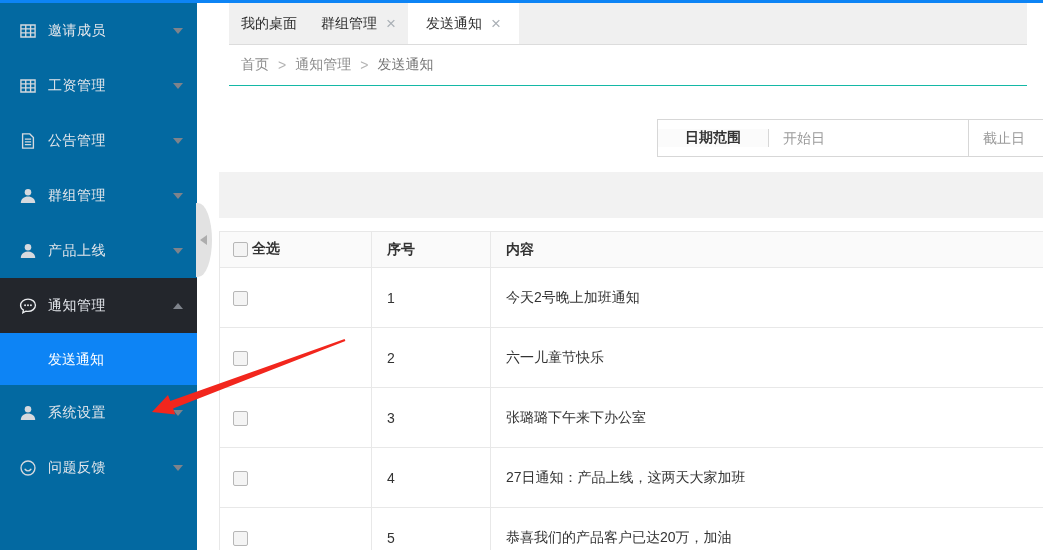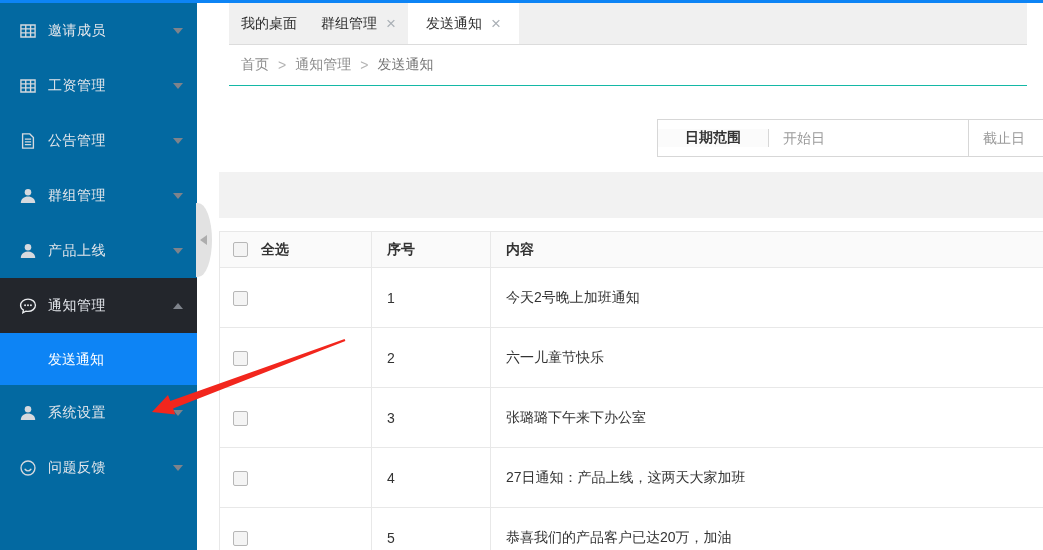--- a/index.html
+++ b/index.html
@@ -54,21 +54,21 @@
   .grid-wrap{position:absolute;left:219px;top:231px;width:880px;}
   table.grid{border-collapse:collapse;width:880px;table-layout:fixed;}
   table.grid th,table.grid td{border:1px solid #e8e8e8;box-sizing:border-box;font-size:14px;}
   table.grid thead th{height:36px;background:#fafafa;font-weight:bold;text-align:left;color:#333;}
   table.grid tbody td{height:60px;background:#fff;color:#333;}
   .col-check{width:152px;padding-left:13px;}
   .col-index{width:119px;padding-left:15px;}
   .col-content{padding-left:15px;}
   .checkbox{display:inline-block;width:13px;height:13px;background:#f4f4f4;border:1px solid #b7b7b7;
             border-radius:2px;vertical-align:middle;cursor:pointer;}
-  .th-label{margin-left:9px;vertical-align:middle;}
+  .th-label{vertical-align:middle;}
 
   
   .collapse-handle{position:absolute;left:196px;top:203px;width:16px;height:74px;background:#e2e2e2;
                    border-radius:0 14px 14px 0 / 0 37px 37px 0;z-index:12;cursor:pointer;}
   .collapse-tri{position:absolute;left:4px;top:50%;margin-top:-5px;width:0;height:0;
                 border-top:5px solid transparent;border-bottom:5px solid transparent;border-right:7px solid #adadad;}
 
   
   .arrow-svg{position:absolute;left:0;top:0;width:1043px;height:550px;z-index:30;pointer-events:none;}
 </style>

